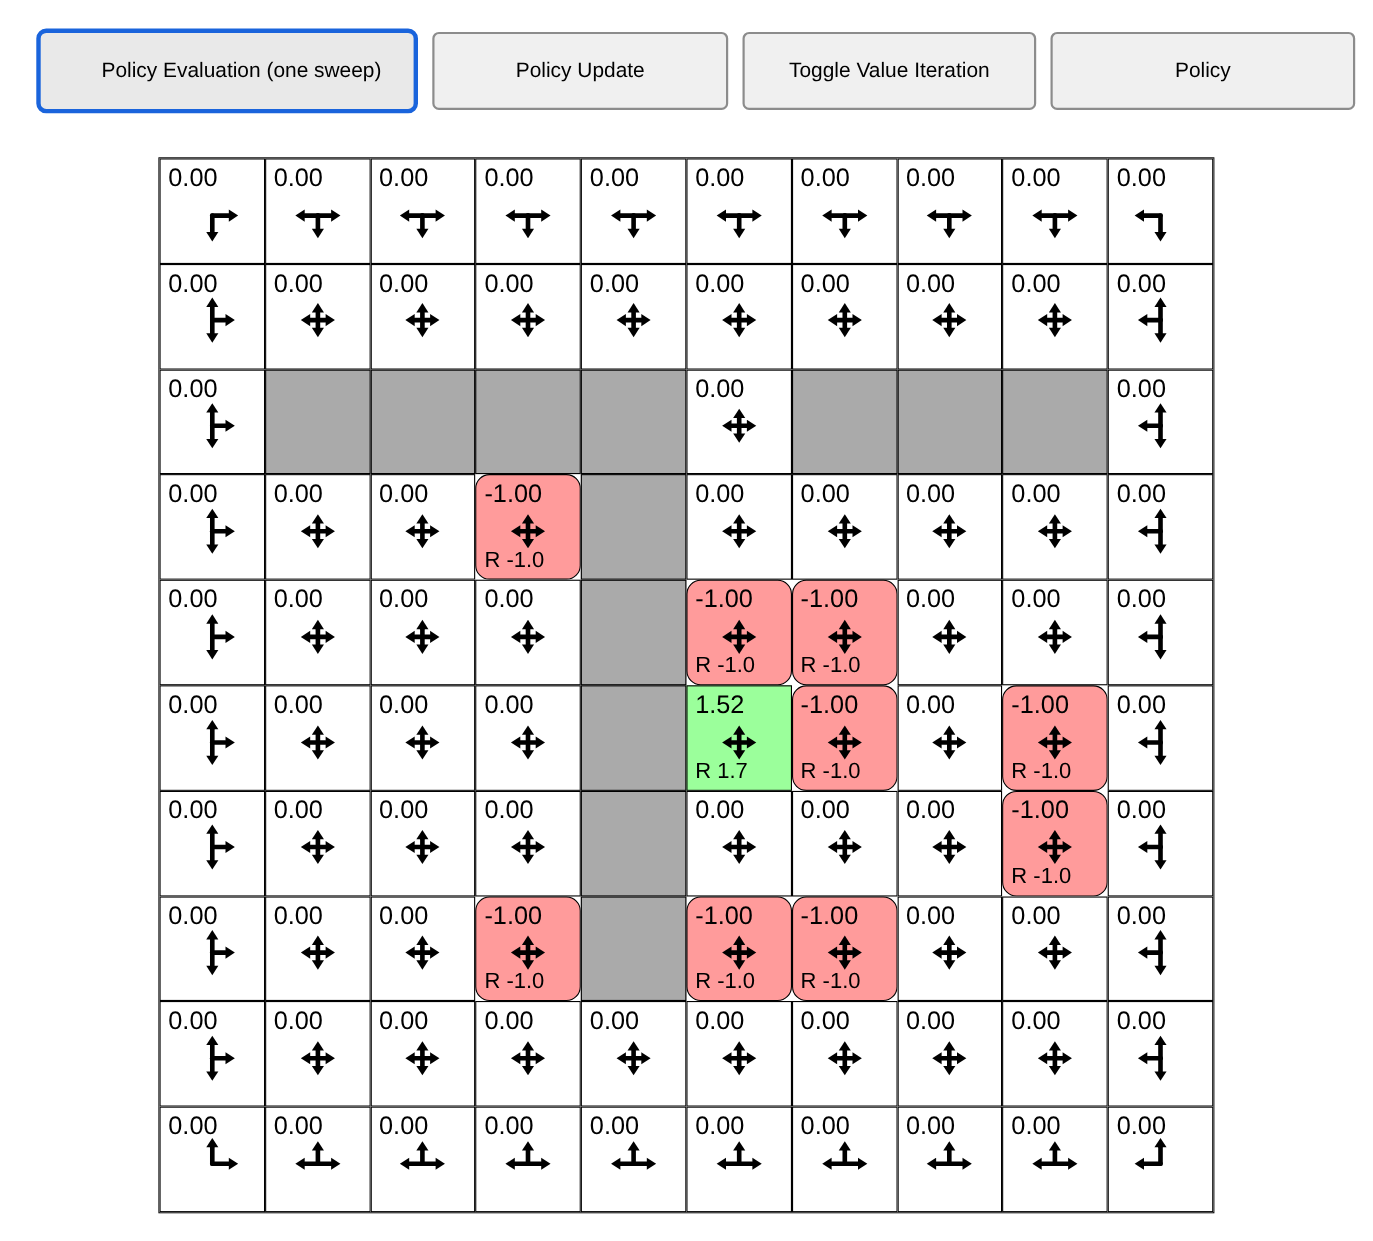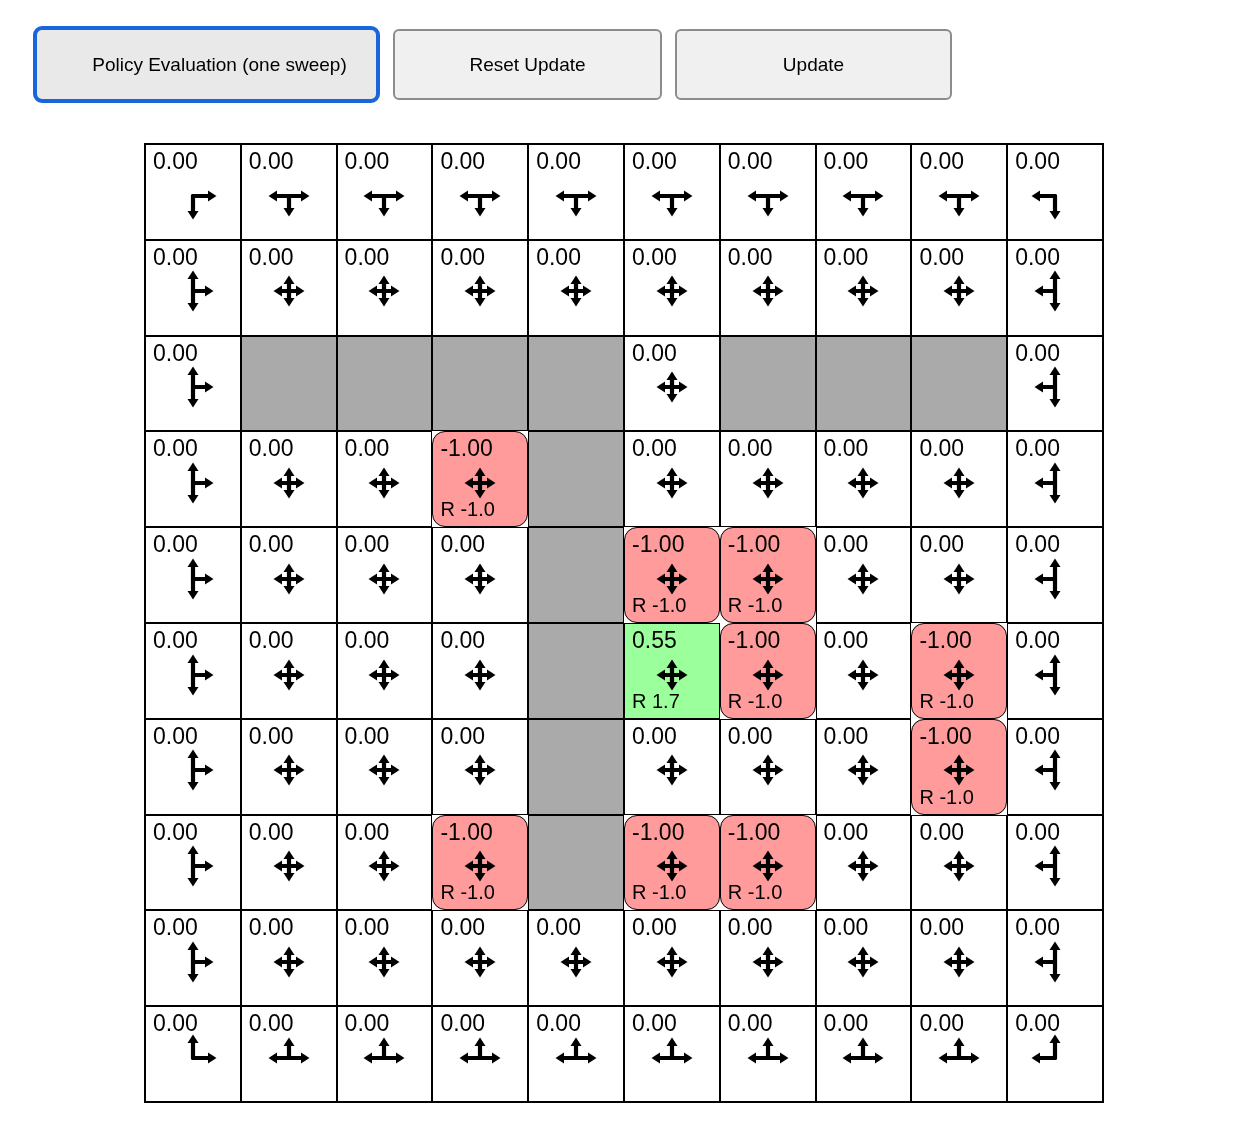--- a/index.html
+++ b/index.html
@@ -21,22 +21,23 @@
   .cell.positive{background:var(--positive-color,#9BFF9B);}
   .value{position:absolute;top:4px;left:7px;font-size:23px;line-height:1.1;color:#000;z-index:2;}
   .arrows{position:absolute;left:50%;top:54%;transform:translate(-50%,-50%);z-index:1;}
   .reward{position:absolute;left:7px;bottom:5px;font-size:20px;color:#000;z-index:2;}
 </style>
 </head>
 <body>
 
 <div class="toolbar">
   <button class="b1 active">Policy Evaluation (one sweep)</button>
-  <button class="b2">Reset Update</button>
-  <button class="b4">Update</button>
+  <button class="b2">Policy Update</button>
+  <button class="b3">Toggle Value Iteration</button>
+  <button class="b4">Policy</button>
 </div>
 
 <div id="grid">
     <div class="cell normal">
       <div class="value">0.00</div>
       <svg class="arrows" width="52" height="52" viewBox="0 0 52 52">
         <line x1="26" y1="26" x2="41" y2="26" stroke="#000" stroke-width="4.2" stroke-linecap="round"></line>
         <polygon points="49.5,26 41.0,31.5 41.0,20.5" fill="#000"></polygon>
         <line x1="26" y1="26" x2="26" y2="41" stroke="#000" stroke-width="4.2" stroke-linecap="round"></line>
         <polygon points="26,49.5 20.5,41.0 31.5,41.0" fill="#000"></polygon>
@@ -583,21 +584,21 @@
         <line x1="26" y1="26" x2="26" y2="33" stroke="#000" stroke-width="4.2" stroke-linecap="round"></line>
         <polygon points="26,41.5 20.5,33.0 31.5,33.0" fill="#000"></polygon>
         <line x1="26" y1="26" x2="19" y2="26" stroke="#000" stroke-width="4.2" stroke-linecap="round"></line>
         <polygon points="10.5,26 19.0,20.5 19.0,31.5" fill="#000"></polygon>
         <line x1="26" y1="26" x2="33" y2="26" stroke="#000" stroke-width="4.2" stroke-linecap="round"></line>
         <polygon points="41.5,26 33.0,31.5 33.0,20.5" fill="#000"></polygon>
       </svg>
     </div>
     <div class="cell wall"></div>
     <div class="cell positive">
-      <div class="value">0.55</div>
+      <div class="value">1.52</div>
       <svg class="arrows" width="52" height="52" viewBox="0 0 52 52">
         <line x1="26" y1="26" x2="26" y2="19" stroke="#000" stroke-width="4.2" stroke-linecap="round"></line>
         <polygon points="26,10.5 31.5,19.0 20.5,19.0" fill="#000"></polygon>
         <line x1="26" y1="26" x2="26" y2="33" stroke="#000" stroke-width="4.2" stroke-linecap="round"></line>
         <polygon points="26,41.5 20.5,33.0 31.5,33.0" fill="#000"></polygon>
         <line x1="26" y1="26" x2="19" y2="26" stroke="#000" stroke-width="4.2" stroke-linecap="round"></line>
         <polygon points="10.5,26 19.0,20.5 19.0,31.5" fill="#000"></polygon>
         <line x1="26" y1="26" x2="33" y2="26" stroke="#000" stroke-width="4.2" stroke-linecap="round"></line>
         <polygon points="41.5,26 33.0,31.5 33.0,20.5" fill="#000"></polygon>
       </svg>

